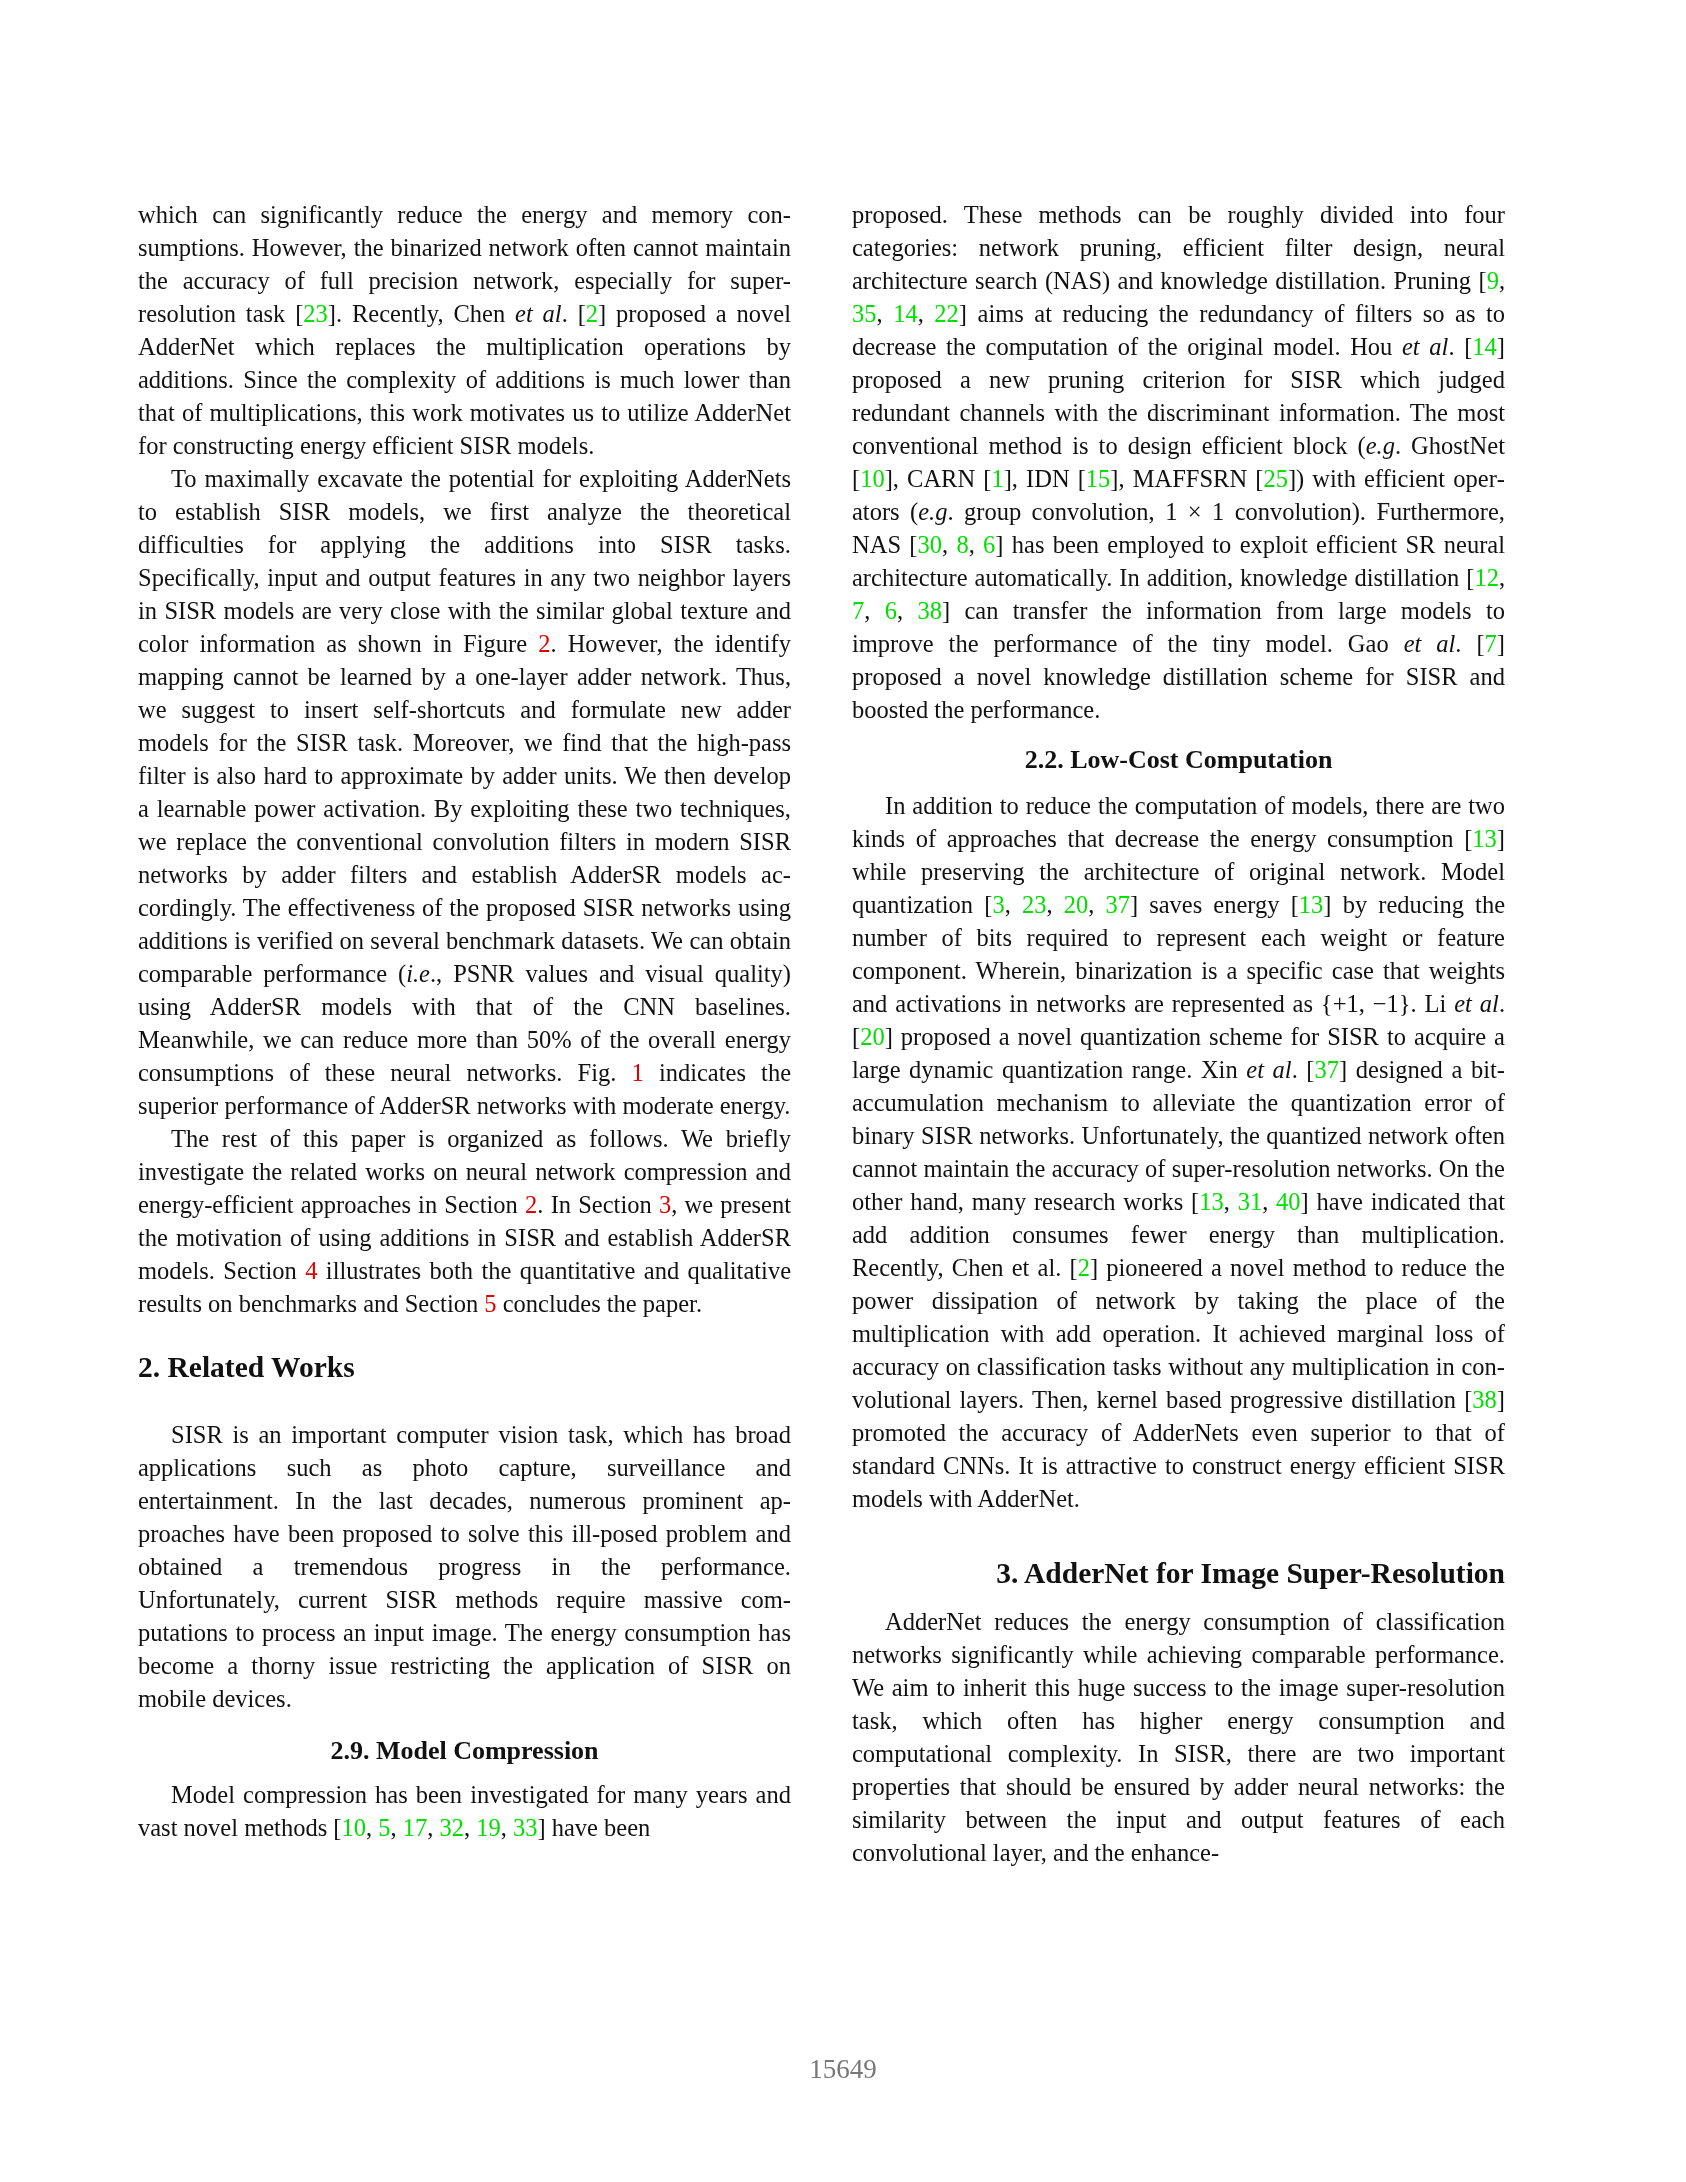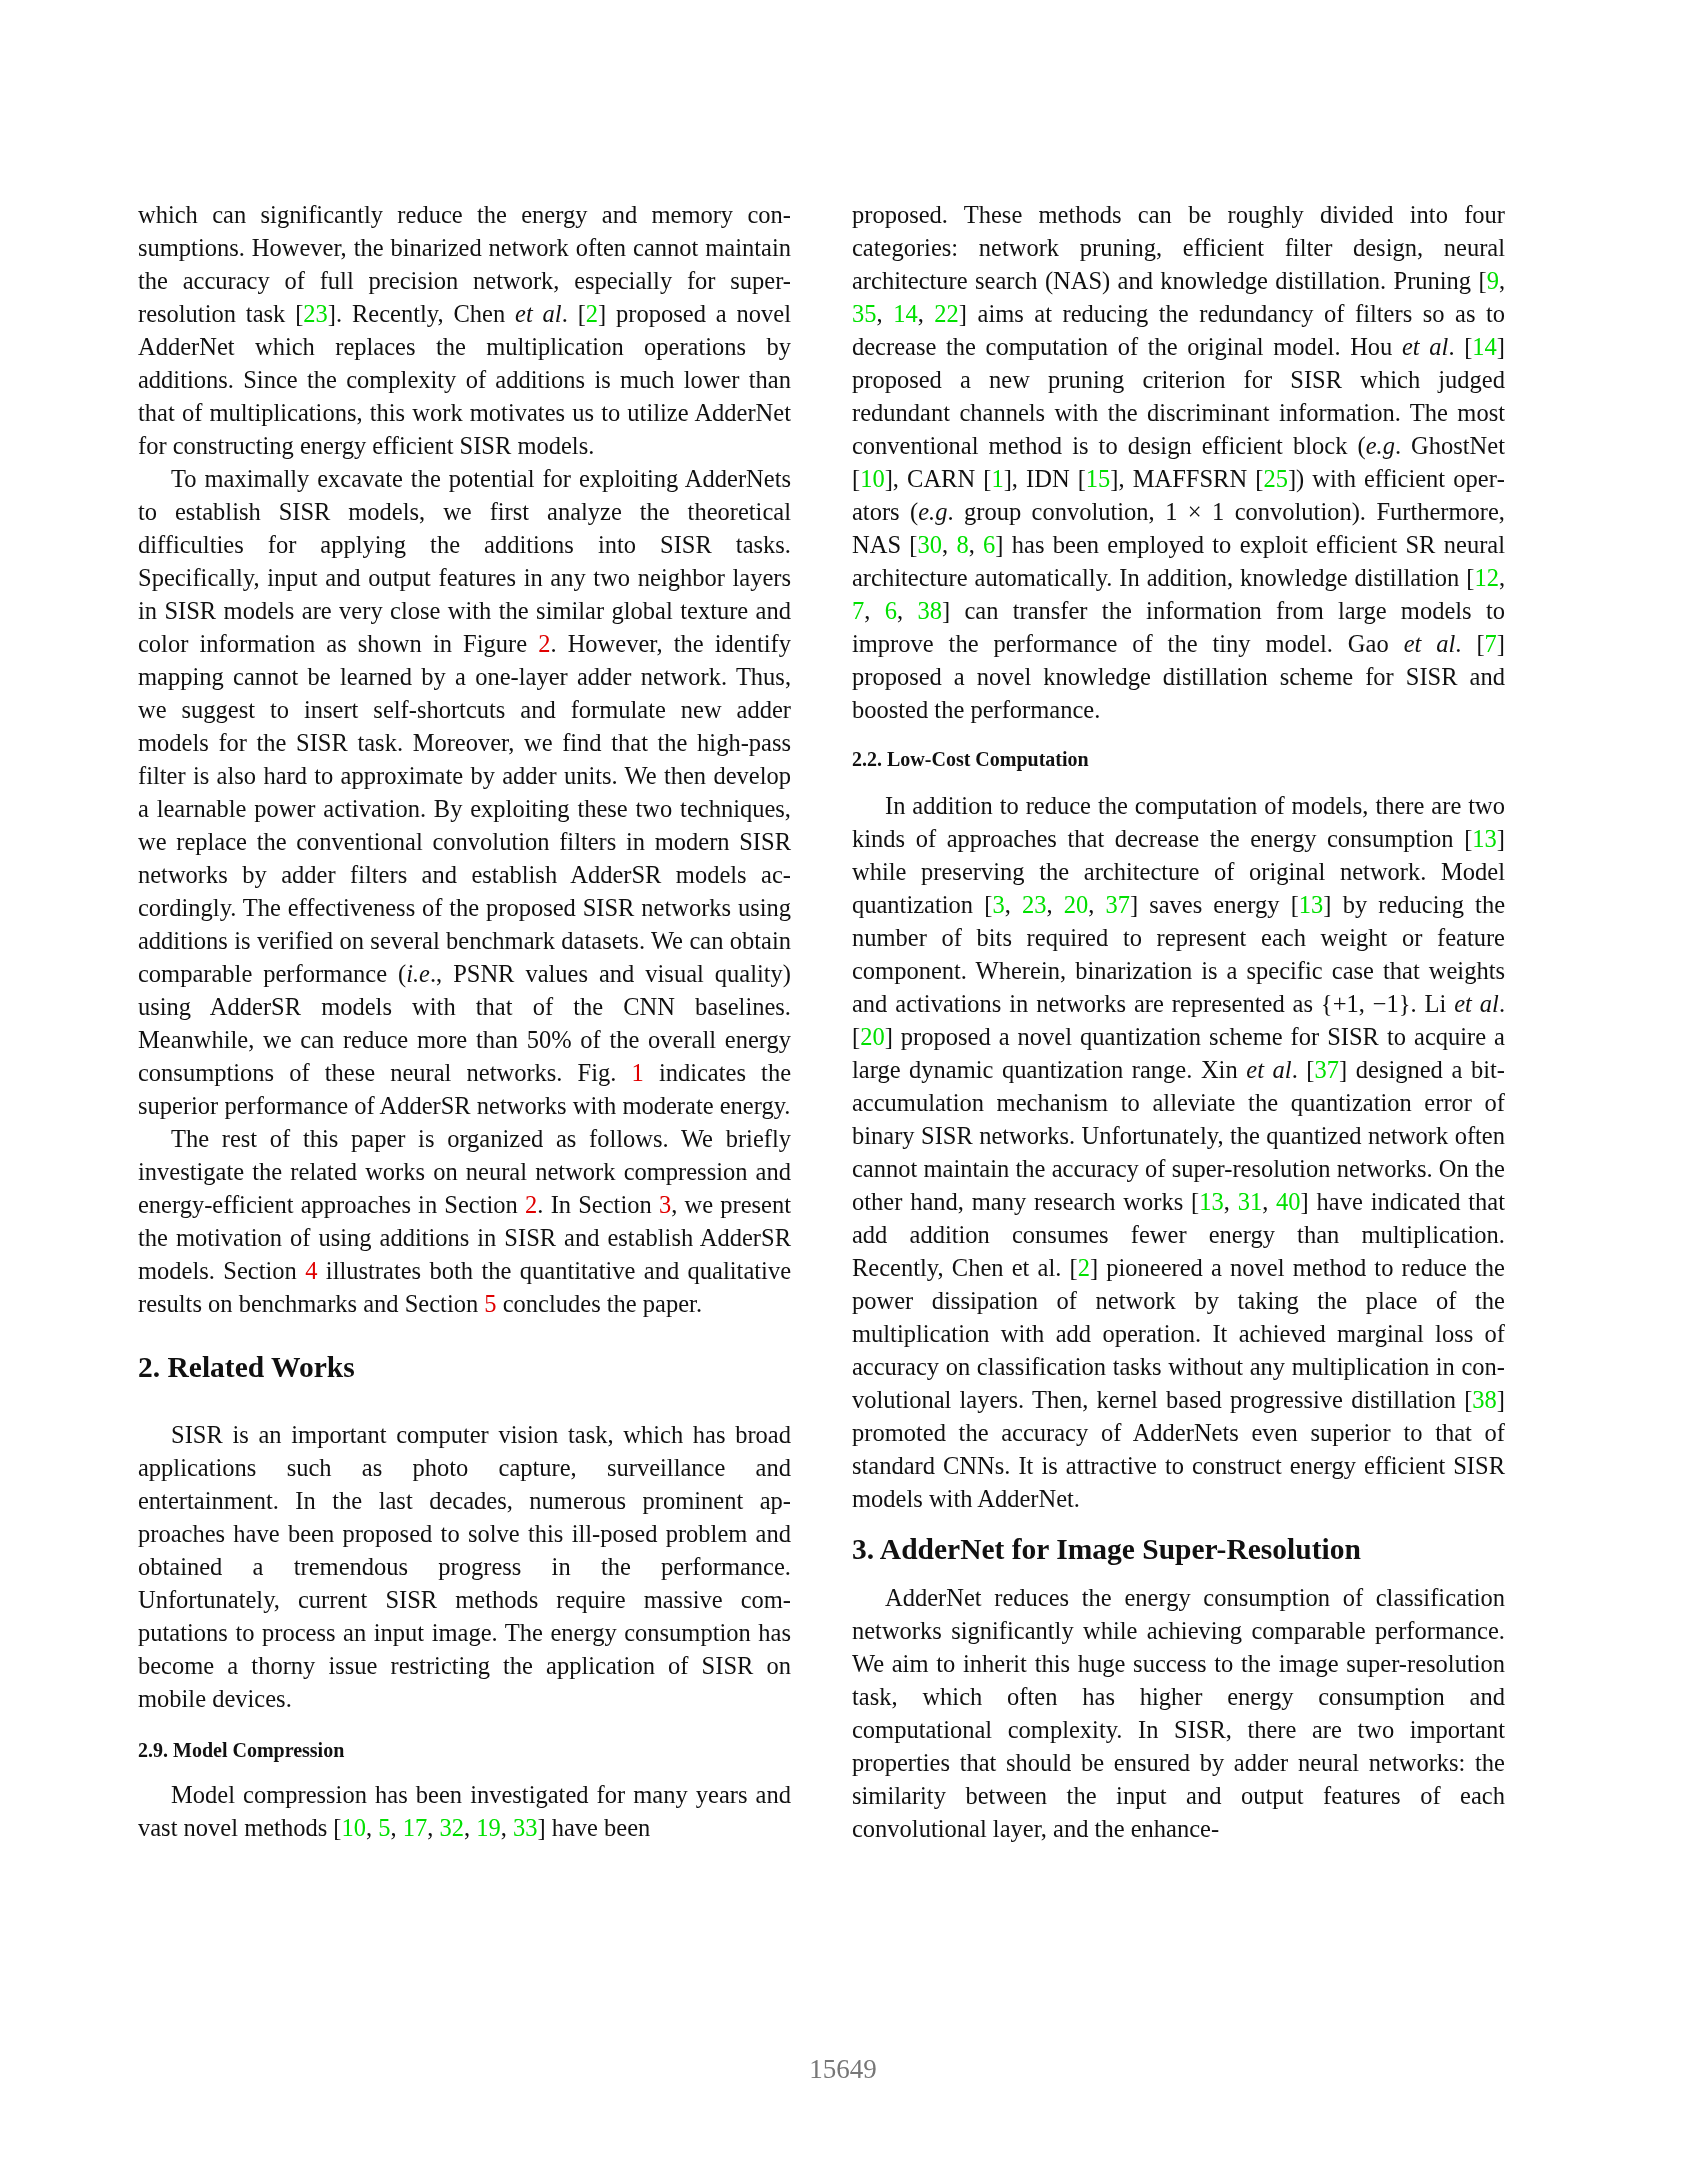--- a/index.html
+++ b/index.html
@@ -7,39 +7,39 @@
          font-family: "Liberation Serif", "DejaVu Serif", serif; color: #111; }
   .col { position: absolute; top: 198px; width: 653px; }
   .col.left { left: 138px; }
   .col.right { left: 852px; }
   p { margin: 0; font-size: 24.5px; line-height: 33px; text-align: justify; hyphens: manual; }
   p.indent { text-indent: 33px; }
   .cite { color: #00e000; }
   .ref { color: #e00000; }
   em { font-style: italic; }
   h2 { font-size: 29.5px; font-weight: bold; margin: 0; line-height: 37px; }
-  h3 { font-size: 20px; font-weight: bold; margin: 0; line-height: 33px; }
+  h3 { font-size: 26px; font-weight: bold; margin: 0; line-height: 33px; text-align: center; }
   .page-num { position: absolute; top: 2054px; left: 0; width: 1686px; text-align: center;
               font-size: 27px; color: #777; font-family: "Liberation Serif", serif; }
 </style>
 </head>
 <body>
 
 <div class="col left">
   <p>which can significantly reduce the energy and memory con­sumptions.  However, the binarized network often cannot maintain the accuracy of full precision network, especially for super-resolution task [<a class="cite">23</a>]. Recently, Chen <em>et al</em>. [<a class="cite">2</a>] pro­posed a novel AdderNet which replaces the multiplication operations by additions. Since the complexity of additions is much lower than that of multiplications, this work mo­tivates us to utilize AdderNet for constructing energy effi­cient SISR models.</p>
   <p class="indent">To maximally excavate the potential for exploiting AdderNets to establish SISR models, we first analyze the theoretical difficulties for applying the additions into SISR tasks.  Specifically, input and output features in any two neighbor layers in SISR models are very close with the sim­ilar global texture and color information as shown in Fig­ure <a class="ref">2</a>.  However, the identify mapping cannot be learned by a one-layer adder network.  Thus, we suggest to insert self-shortcuts and formulate new adder models for the SISR task. Moreover, we find that the high-pass filter is also hard to approximate by adder units. We then develop a learnable power activation.  By exploiting these two techniques, we replace the conventional convolution filters in modern SISR networks by adder filters and establish AdderSR models ac­cordingly. The effectiveness of the proposed SISR networks using additions is verified on several benchmark datasets. We can obtain comparable performance (<em>i.e</em>., PSNR val­ues and visual quality) using AdderSR models with that of the CNN baselines.  Meanwhile, we can reduce more than 50% of the overall energy consumptions of these neu­ral networks.  Fig. <a class="ref">1</a> indicates the superior performance of AdderSR networks with moderate energy.</p>
   <p class="indent">The rest of this paper is organized as follows. We briefly investigate the related works on neural network compres­sion and energy-efficient approaches in Section <a class="ref">2</a>.  In Sec­tion <a class="ref">3</a>, we present the motivation of using additions in SISR and establish AdderSR models.  Section <a class="ref">4</a> illustrates both the quantitative and qualitative results on benchmarks and Section <a class="ref">5</a> concludes the paper.</p>
   <h2 style="margin-top:29px;margin-bottom:32px;">2. Related Works</h2>
   <p class="indent">SISR is an important computer vision task, which has broad applications such as photo capture, surveillance and entertainment. In the last decades, numerous prominent ap­proaches have been proposed to solve this ill-posed prob­lem and obtained a tremendous progress in the performance. Unfortunately, current SISR methods require massive com­putations to process an input image.  The energy consump­tion has become a thorny issue restricting the application of SISR on mobile devices.</p>
   <h3 style="margin-top:18.5px;margin-bottom:11px;">2.9. Model Compression</h3>
   <p class="indent">Model compression has been investigated for many years and vast novel methods [<a class="cite">10</a>, <a class="cite">5</a>, <a class="cite">17</a>, <a class="cite">32</a>, <a class="cite">19</a>, <a class="cite">33</a>] have been</p>
 </div>
 
 <div class="col right">
   <p>proposed.  These methods can be roughly divided into four categories:  network pruning, efficient filter design, neural architecture search (NAS) and knowledge distilla­tion.  Pruning [<a class="cite">9</a>, <a class="cite">35</a>, <a class="cite">14</a>, <a class="cite">22</a>] aims at reducing the redun­dancy of filters so as to decrease the computation of the original model.  Hou <em>et al</em>. [<a class="cite">14</a>] proposed a new prun­ing criterion for SISR which judged redundant channels with the discriminant information.  The most conventional method is to design efficient block (<em>e.g</em>. GhostNet [<a class="cite">10</a>], CARN [<a class="cite">1</a>], IDN [<a class="cite">15</a>], MAFFSRN [<a class="cite">25</a>]) with efficient oper­ators (<em>e.g</em>. group convolution, 1 × 1 convolution).  Further­more, NAS [<a class="cite">30</a>, <a class="cite">8</a>, <a class="cite">6</a>] has been employed to exploit efficient SR neural architecture automatically.  In addition, knowl­edge distillation [<a class="cite">12</a>, <a class="cite">7</a>, <a class="cite">6</a>, <a class="cite">38</a>] can transfer the information from large models to improve the performance of the tiny model.  Gao <em>et al</em>. [<a class="cite">7</a>] proposed a novel knowledge distilla­tion scheme for SISR and boosted the performance.</p>
   <h3 style="margin-top:16.6px;margin-bottom:13px;">2.2. Low-Cost Computation</h3>
   <p class="indent">In addition to reduce the computation of models, there are two kinds of approaches that decrease the energy con­sumption [<a class="cite">13</a>] while preserving the architecture of origi­nal network.  Model quantization [<a class="cite">3</a>, <a class="cite">23</a>, <a class="cite">20</a>, <a class="cite">37</a>] saves en­ergy [<a class="cite">13</a>] by reducing the number of bits required to rep­resent each weight or feature component.  Wherein, bina­rization is a specific case that weights and activations in networks are represented as {+1, −1}.  Li <em>et al</em>. [<a class="cite">20</a>] pro­posed a novel quantization scheme for SISR to acquire a large dynamic quantization range.  Xin <em>et al</em>. [<a class="cite">37</a>] designed a bit-accumulation mechanism to alleviate the quantization error of binary SISR networks.  Unfortunately, the quan­tized network often cannot maintain the accuracy of super-resolution networks.  On the other hand, many research works [<a class="cite">13</a>, <a class="cite">31</a>, <a class="cite">40</a>] have indicated that add addition con­sumes fewer energy than multiplication.  Recently, Chen et al. [<a class="cite">2</a>] pioneered a novel method to reduce the power dissi­pation of network by taking the place of the multiplication with add operation.  It achieved marginal loss of accuracy on classification tasks without any multiplication in con­volutional layers.  Then, kernel based progressive distilla­tion [<a class="cite">38</a>] promoted the accuracy of AdderNets even superior to that of standard CNNs. It is attractive to construct energy efficient SISR models with AdderNet.</p>
-  <h2 style="margin-top:16px;margin-bottom:13px;">3. AdderNet for Image Super-Resolution</h2>
+  <h2 style="margin-top:40px;margin-bottom:13px;text-align:right;">3. AdderNet for Image Super-Resolution</h2>
   <p class="indent">AdderNet reduces the energy consumption of classifica­tion networks significantly while achieving comparable per­formance. We aim to inherit this huge success to the image super-resolution task, which often has higher energy con­sumption and computational complexity. In SISR, there are two important properties that should be ensured by adder neural networks: the similarity between the input and out­put features of each convolutional layer, and the enhance-</p>
 </div>
 
 <div class="page-num">15649</div>
 
 
 </body></html>

